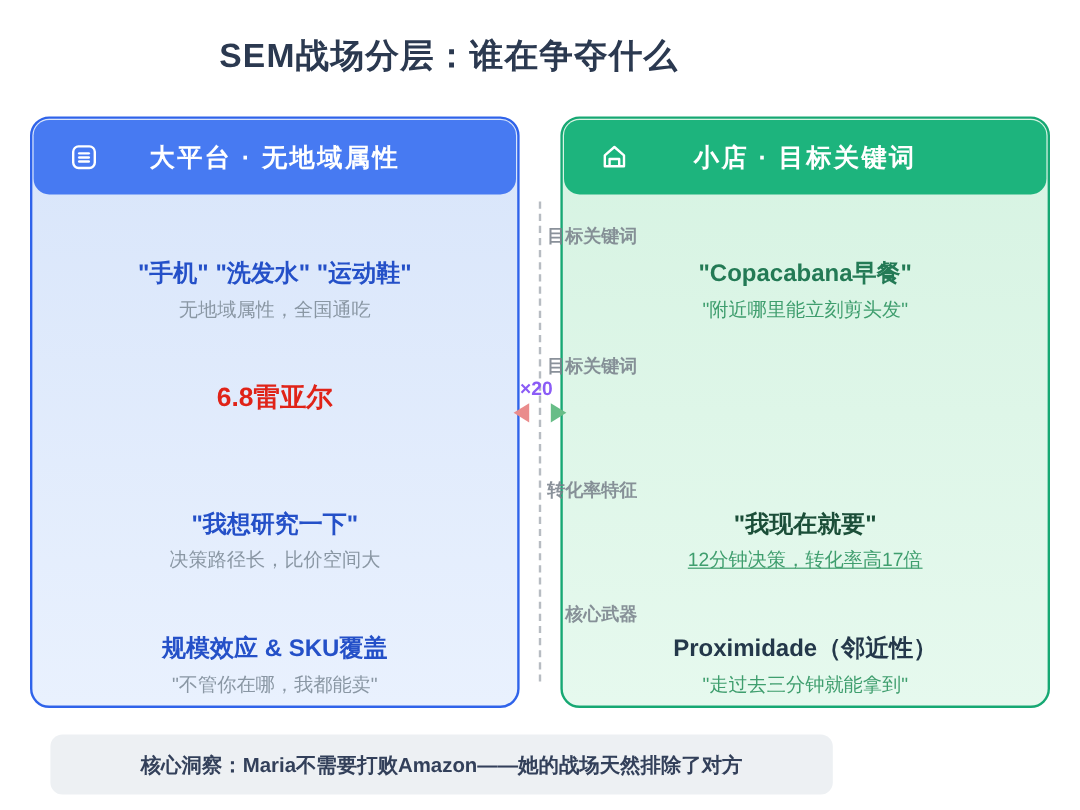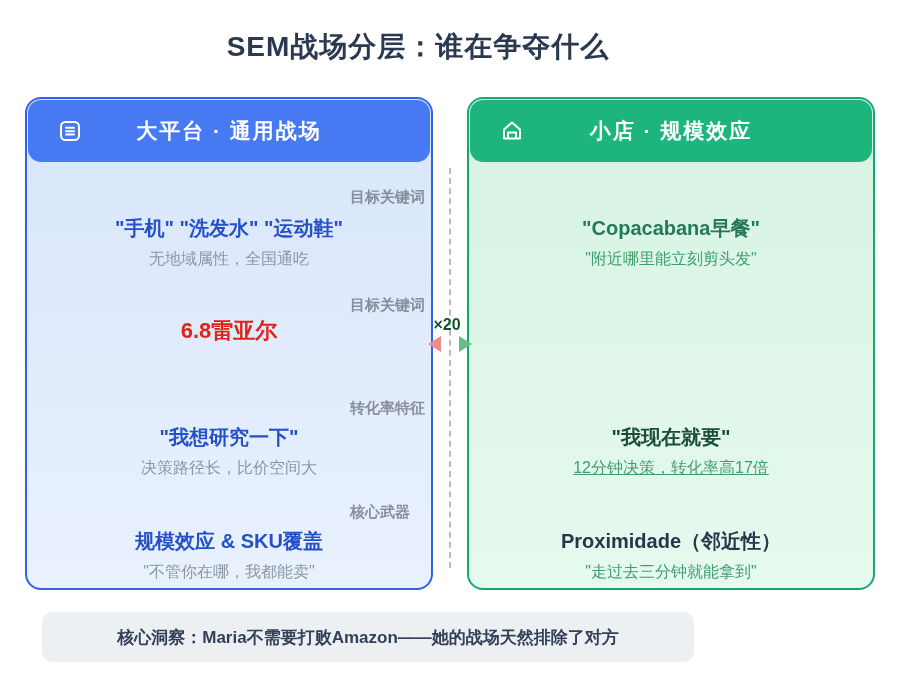--- a/index.html
+++ b/index.html
@@ -2,21 +2,21 @@
 <html><head>
 <meta charset="utf-8">
 <style>
   html,body{margin:0;padding:0;background:#ffffff;}
   .stage{
     position:relative;width:900px;height:675px;background:#ffffff;overflow:hidden;
     font-family:"Liberation Sans","DejaVu Sans",sans-serif;
   }
   .title{
     position:absolute;top:28px;left:0;width:748px;text-align:center;
-    font-size:28px;font-weight:700;color:#2b3950;letter-spacing:1px;margin-left:44px;
+    font-size:28px;font-weight:700;color:#2b3950;letter-spacing:1px;
   }
   
   .card{position:absolute;top:97px;width:404px;height:489px;border-radius:16px;}
   .card.left{
     left:25px;border:2px solid #2f63ea;
     background:linear-gradient(180deg,#d8e5fa 0%,#e9f1fe 100%);
   }
   .card.right{
     left:467px;border:2px solid #16a873;
     background:linear-gradient(180deg,#d6f3e2 0%,#e6f9ee 100%);
@@ -49,30 +49,30 @@
   .card.right .r3 .main{color:#1b4e38;}
   .card.right .r3 .sub{color:#3f9e6e;text-decoration:underline;}
   .card.right .r4 .main{color:#24384a;}
   .card.right .r4 .sub{color:#3f9e6e;}
   
   .dash-line{
     position:absolute;left:449px;top:168px;height:400px;width:0;
     border-left:2px dashed #b7bcc2;z-index:1;
   }
   .axis-label{
-    position:absolute;left:350px;width:200px;text-align:left;
+    position:absolute;left:331px;width:200px;text-align:right;
     font-size:15px;font-weight:700;color:rgba(118,126,136,0.85);z-index:2;
   }
   .axis-label.a1{top:188px;}
   .axis-label.a2{top:296px;}
   .axis-label.a3{top:399px;}
   .axis-label.a4{top:503px;}
   .multiplier{
     position:absolute;left:397px;top:316px;width:100px;text-align:center;
-    font-size:16px;font-weight:700;color:#14532d;z-index:2;
+    font-size:16px;font-weight:700;color:#8b5cf6;z-index:2;
   }
   .arrows{
     position:absolute;left:428px;top:336px;width:44px;display:flex;
     justify-content:space-between;z-index:2;
   }
   .tri-left{width:0;height:0;border-top:8px solid transparent;border-bottom:8px solid transparent;border-right:13px solid #ea8c8c;}
   .tri-right{width:0;height:0;border-top:8px solid transparent;border-bottom:8px solid transparent;border-left:13px solid #67bd87;}
   
   .footer-banner{
     position:absolute;left:42px;top:612px;width:652px;height:50px;
@@ -90,21 +90,21 @@
   <div class="card left">
     <div class="card-header">
       <span class="hdr-icon">
         <svg width="24" height="24" viewBox="0 0 24 24">
           <rect x="3" y="3" width="18" height="18" rx="4.5" fill="none" stroke="#ffffff" stroke-width="2"></rect>
           <line x1="8" y1="8.8" x2="16" y2="8.8" stroke="#ffffff" stroke-width="2" stroke-linecap="round"></line>
           <line x1="8" y1="12.2" x2="16" y2="12.2" stroke="#ffffff" stroke-width="2" stroke-linecap="round"></line>
           <line x1="8" y1="15.6" x2="16" y2="15.6" stroke="#ffffff" stroke-width="2" stroke-linecap="round"></line>
         </svg>
       </span>
-      <span class="hdr-title">大平台 · 通用战场</span>
+      <span class="hdr-title">大平台 · 无地域属性</span>
     </div>
     <div class="row r1">
       <div class="main">"手机" "洗发水" "运动鞋"</div>
       <div class="sub">无地域属性，全国通吃</div>
     </div>
     <div class="row r2">
       <div class="main">6.8雷亚尔</div>
     </div>
     <div class="row r3">
       <div class="main">"我想研究一下"</div>
@@ -117,21 +117,21 @@
   </div>
 
   <div class="card right">
     <div class="card-header">
       <span class="hdr-icon">
         <svg width="24" height="24" viewBox="0 0 24 24">
           <path d="M4 10.5 L12 3.5 L20 10.5 L20 19.5 L4 19.5 Z" fill="none" stroke="#ffffff" stroke-width="2" stroke-linejoin="round"></path>
           <path d="M8 19.5 L8 13.5 L16 13.5 L16 19.5" fill="none" stroke="#ffffff" stroke-width="2" stroke-linejoin="round"></path>
         </svg>
       </span>
-      <span class="hdr-title">小店 · 规模效应</span>
+      <span class="hdr-title">小店 · 目标关键词</span>
     </div>
     <div class="row r1">
       <div class="main">"Copacabana早餐"</div>
       <div class="sub">"附近哪里能立刻剪头发"</div>
     </div>
     <div class="row r3">
       <div class="main">"我现在就要"</div>
       <div class="sub">12分钟决策，转化率高17倍</div>
     </div>
     <div class="row r4">

